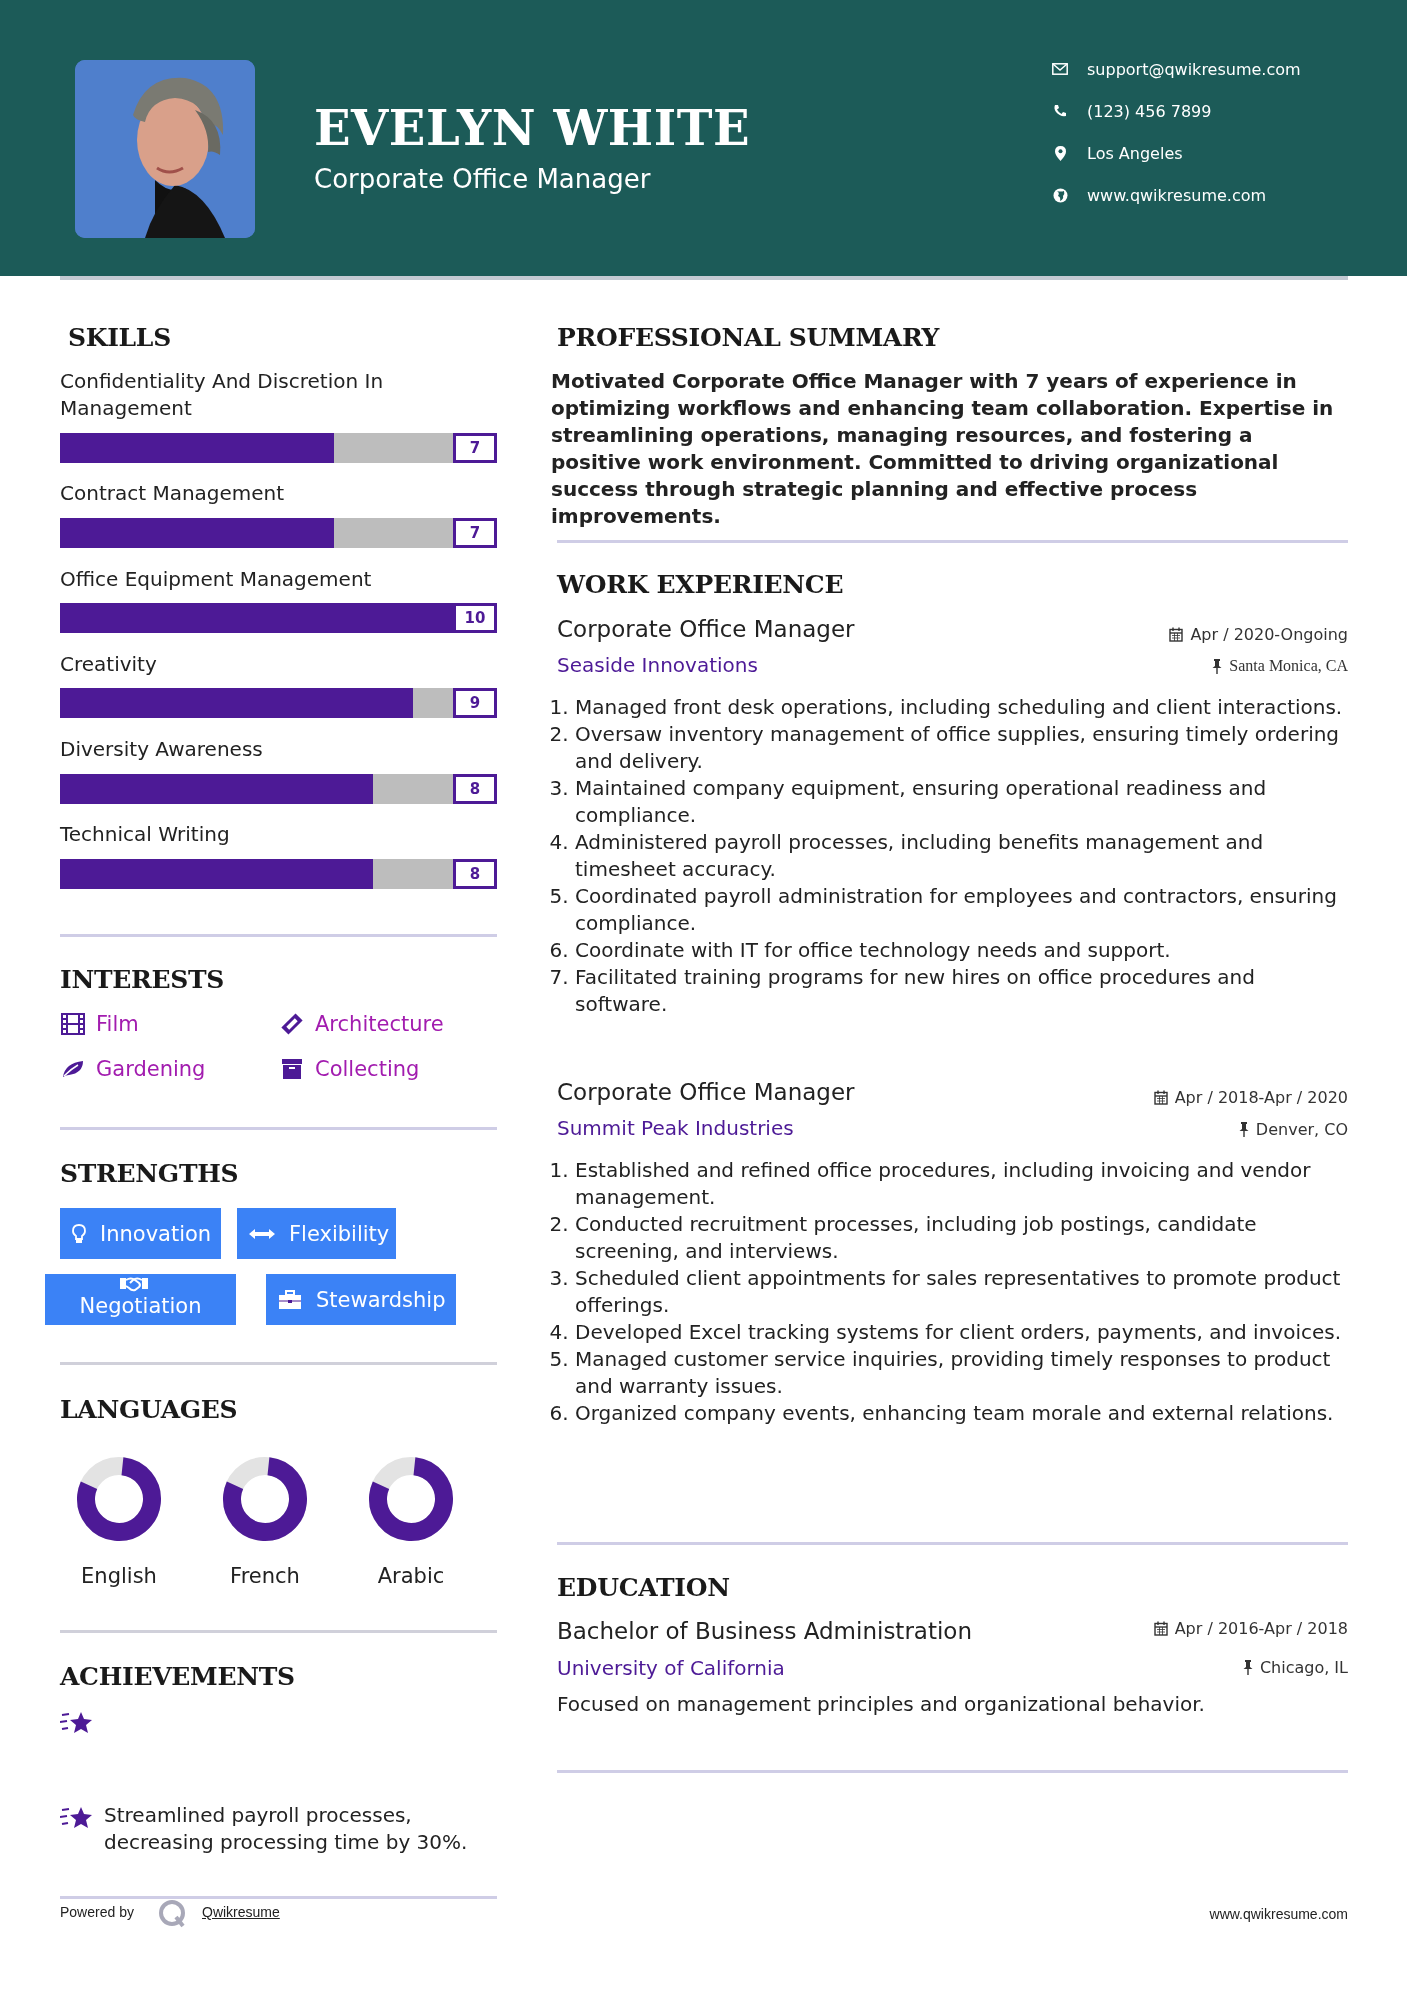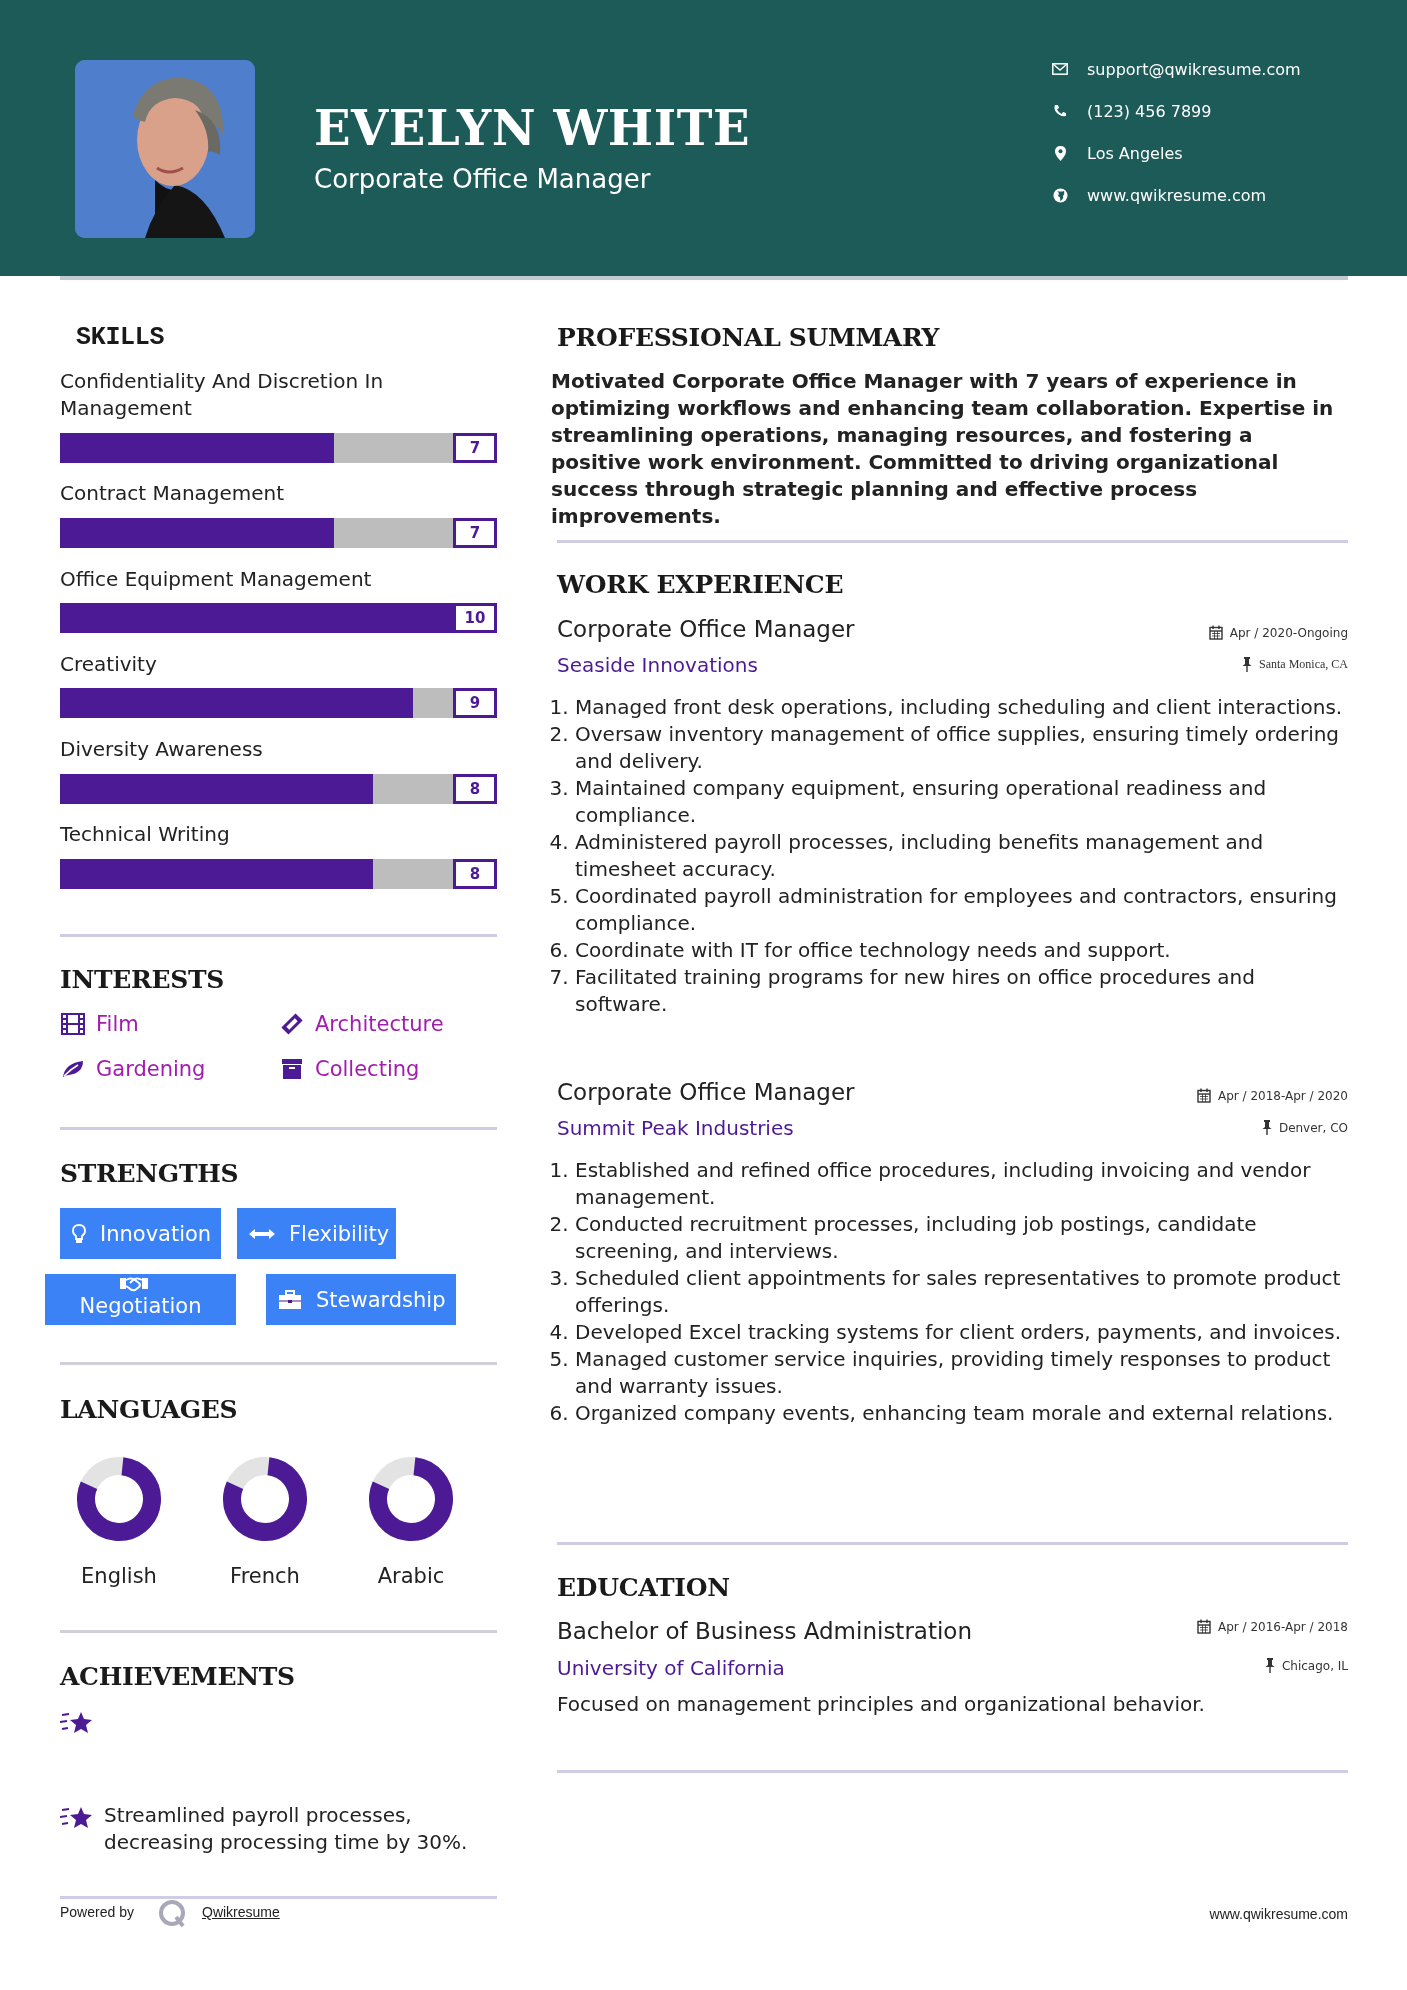--- a/index.html
+++ b/index.html
@@ -24,21 +24,21 @@
   .chip { height: 51px; background: #3b82f6; color: #fff; font-size: 21px; display: flex; align-items: center; padding: 0 12px; white-space: nowrap; }
   .chip .ic { margin-right: 14px; display: flex; align-items: center; }
   .lang { width: 100px; text-align: center; }
   .lang-label { font-size: 21px; color: #222; margin-top: 18px; }
   .ach { left: 60px; width: 440px; display: flex; }
   .ach .ic { width: 44px; flex: none; padding-top: 2px; }
   .ach .txt { font-size: 20px; line-height: 27px; color: #222; }
   .para { font-size: 20px; line-height: 27px; color: #222; }
   .job-title { font-size: 23px; color: #222; white-space: nowrap; }
   .company { font-size: 20px; color: #4d1a96; white-space: nowrap; }
-  .meta { right: 59px; font-size: 12px; color: #333; display: flex; align-items: center; white-space: nowrap; }
+  .meta { right: 59px; font-size: 16px; color: #333; display: flex; align-items: center; white-space: nowrap; }
   .meta .ic { margin-right: 7px; display: flex; align-items: center; }
   ol.list { font-size: 20px; line-height: 27px; color: #222; padding-left: 18px; }
   ol.list li { padding-left: 0; }
   .footer-small { font-size: 14px; color: #222; font-family: "Liberation Sans", sans-serif; white-space: nowrap; }
 </style>
 </head>
 <body>
 
 <div class="abs header"></div>
 <div class="abs header-line"></div>
@@ -87,21 +87,21 @@
 <div class="abs contact" style="top:183px;">
   <span class="ic">
     <svg width="15" height="15" viewBox="0 0 15 15">
         <circle cx="7.5" cy="7.5" r="7" fill="#fff"></circle>
         <path d="M4 3 Q7 5 5 8 Q8 9 7 13 Q11 11 10 8 Q12 6 11 3 Q8 4 4 3Z" fill="#1c5b58"></path>
       </svg>
   </span>
   <span>www.qwikresume.com</span>
 </div>
 
-<div class="abs sec-h" style="left:76px; top:323px;font-family:Liberation Mono, monospace;">SKILLS</div>
+<div class="abs sec-h" style="left:68px; top:323px;">SKILLS</div>
 
 <div class="abs skill-label" style="top:368px;">Confidentiality And Discretion In Management</div>
 <div class="abs bar" style="top:433px;">
   <div class="fill" style="width:274px;"></div>
   <div class="box">7</div>
 </div>
 
 <div class="abs skill-label" style="top:480px;">Contract Management</div>
 <div class="abs bar" style="top:518px;">
   <div class="fill" style="width:274px;"></div>

